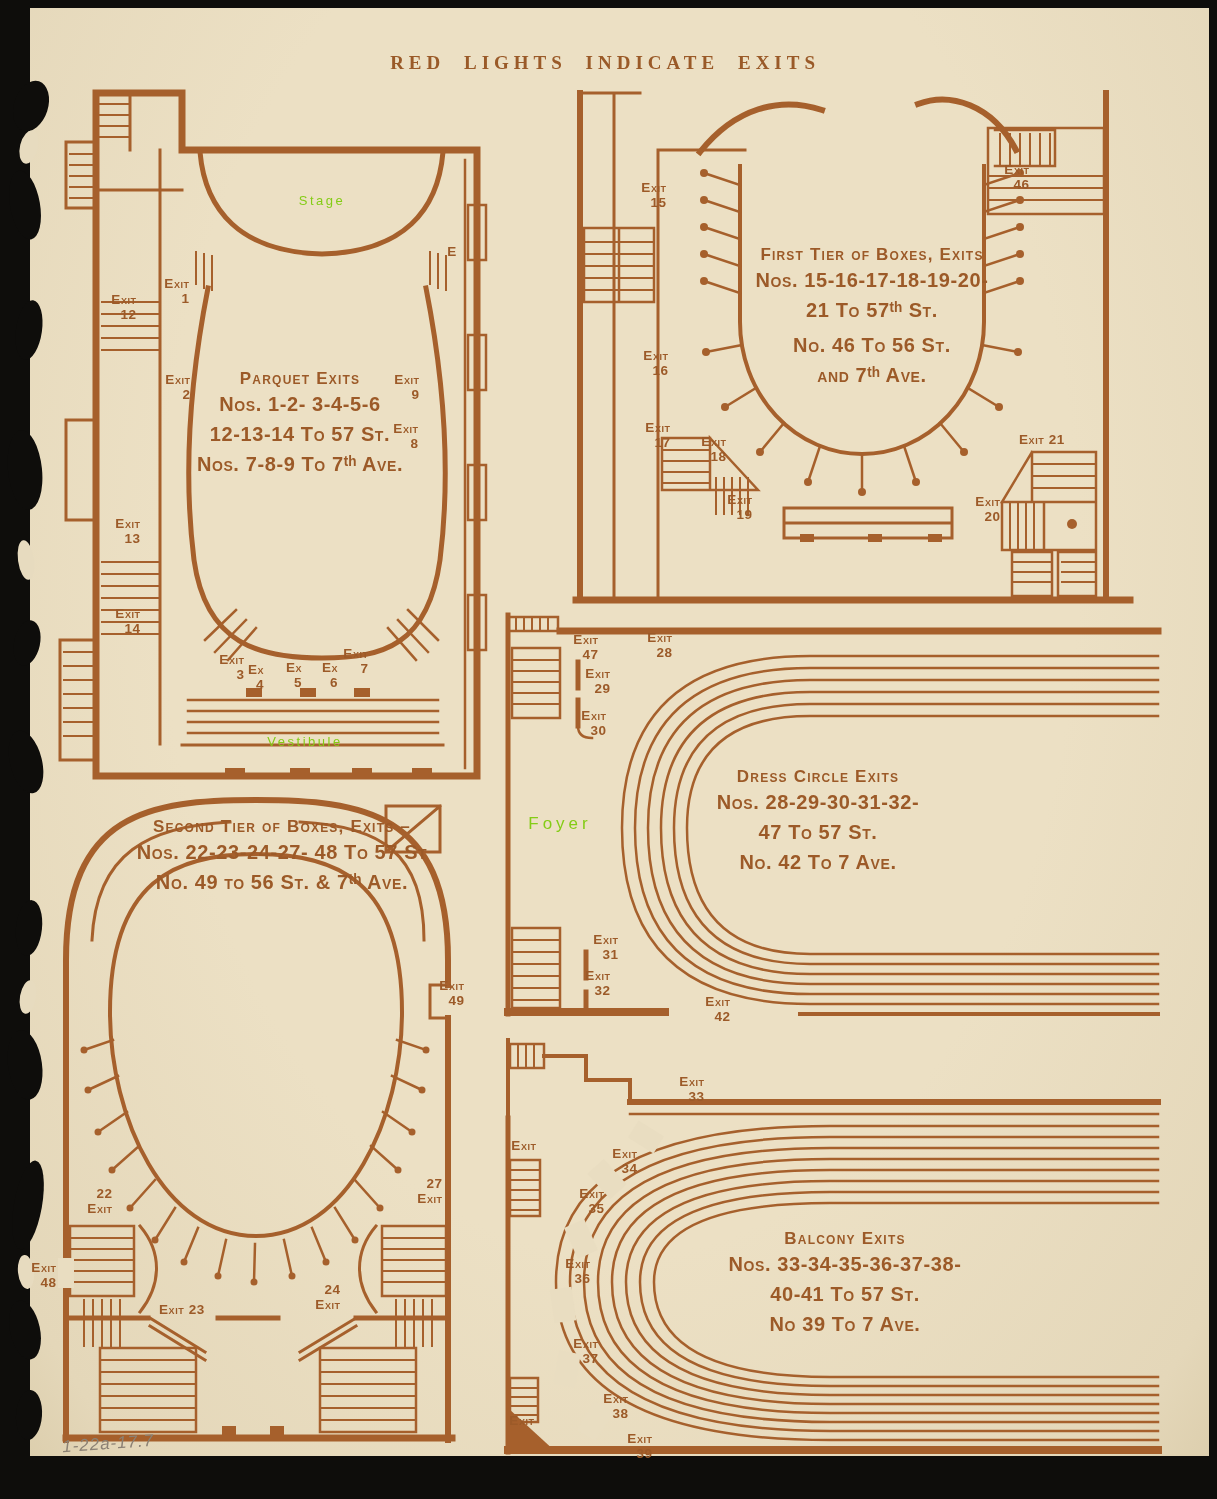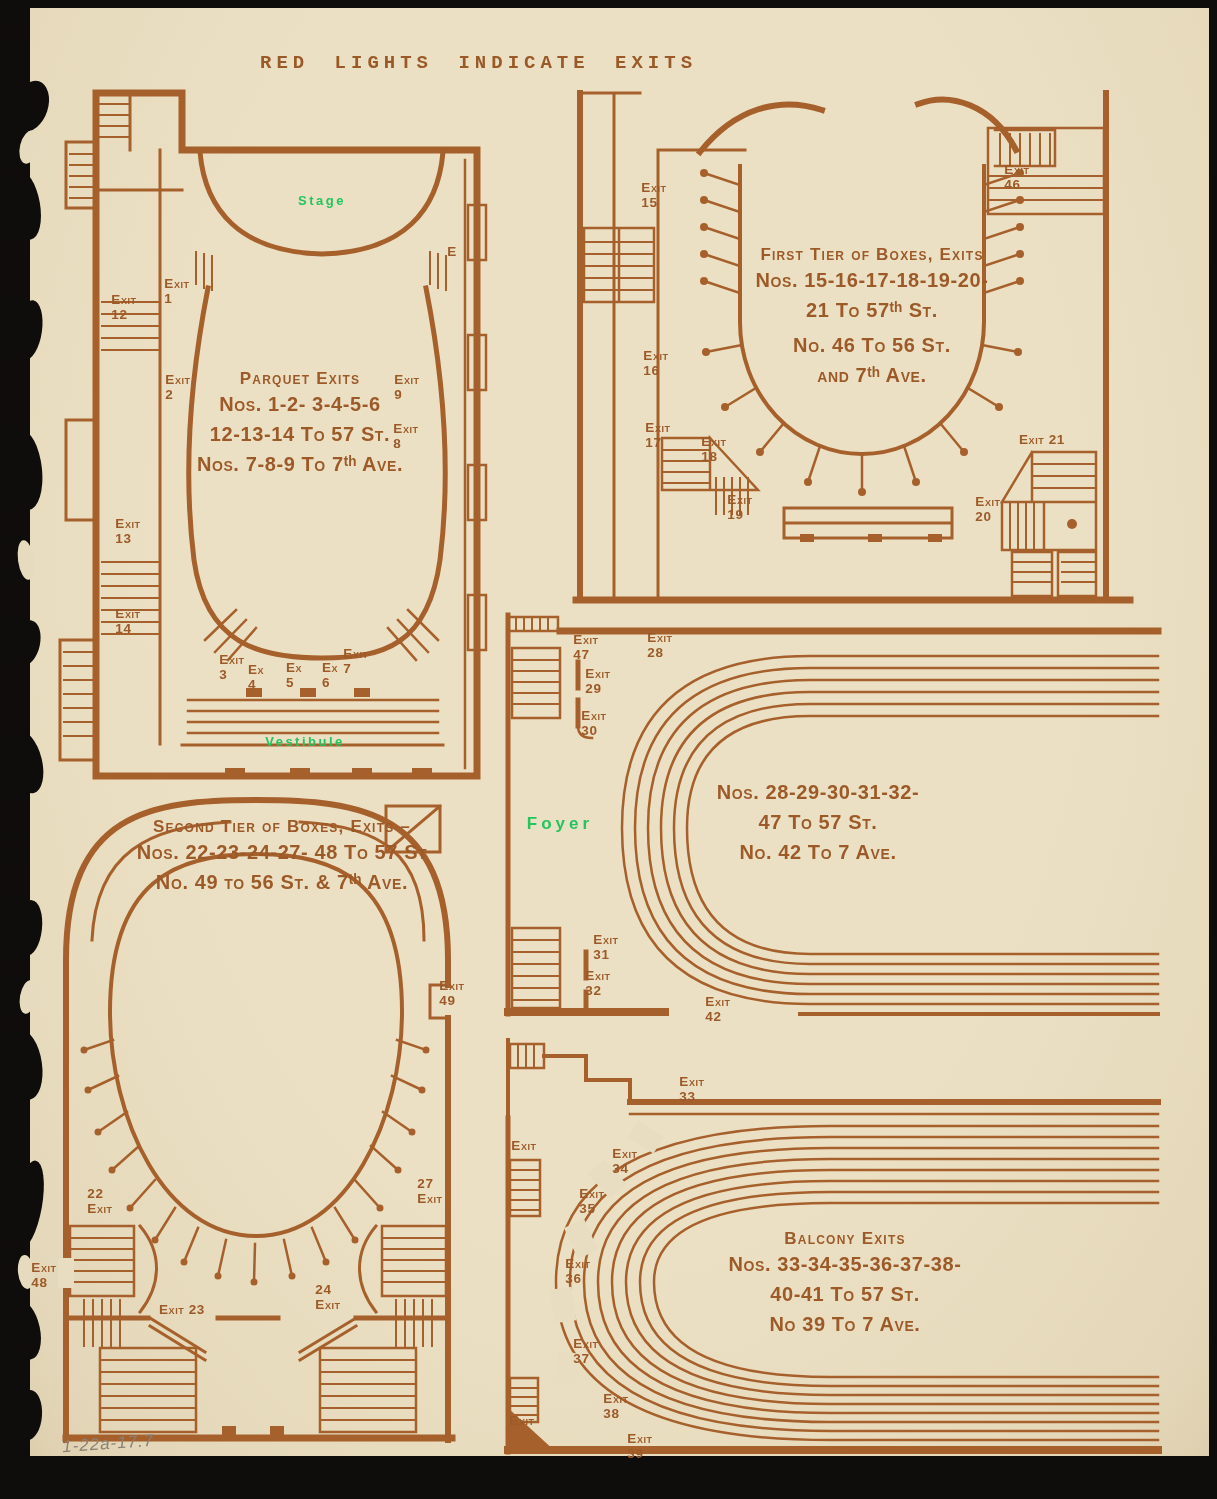--- a/index.html
+++ b/index.html
@@ -5,31 +5,31 @@
   html,body{margin:0;padding:0}
   body{width:1217px;height:1499px;position:relative;background:#0e0d0b;overflow:hidden;
        font-family:"Liberation Sans","DejaVu Sans",sans-serif;}
   .paper{position:absolute;left:30px;top:8px;width:1179px;height:1448px;
          background:radial-gradient(ellipse at 50% 38%, #ece0c4 55%, #e4d7b9 92%, #ddcfae 100%);}
   svg.plan{position:absolute;left:0;top:0;width:1217px;height:1499px;}
   .ink{stroke:#a6602c;fill:none;stroke-linecap:square}
   .ink-f{fill:#a6602c;stroke:none}
   .paper-f{fill:#e9ddc1;stroke:none}
   .xl{position:absolute;transform:translate(-50%,-50%);color:#9c5a28;font-weight:bold;
-      font-size:13.5px;line-height:1.1;text-align:left;white-space:pre-line;
+      font-size:13.5px;line-height:1.1;text-align:right;white-space:pre-line;
       font-variant:small-caps;letter-spacing:.6px;z-index:5}
-  .area-label{position:absolute;transform:translate(-50%,-50%);color:#22c55e;font-weight:bold;
+  .area-label{position:absolute;transform:translate(-50%,-50%);color:#84cc16;font-weight:normal;
       font-size:13px;letter-spacing:2.5px;z-index:5;white-space:nowrap}
   .foyer{font-size:17px;letter-spacing:4px}
   .tb{position:absolute;transform:translate(-50%,-50%);text-align:center;color:#9c5a28;z-index:5;width:360px}
   .t1{font-variant:small-caps;font-weight:bold;font-size:17px;letter-spacing:1.2px;line-height:1.2}
   .t2{font-variant:small-caps;font-weight:bold;font-size:20px;letter-spacing:.6px;line-height:1.5;white-space:pre-line}
   .t2b{margin-top:5px}
-  .page-title{position:absolute;left:260px;top:52px;width:560px;text-align:left;z-index:5;
-      color:#9a5a28;font-family:Liberation Mono, monospace;font-weight:bold;
+  .page-title{position:absolute;left:260px;top:52px;width:560px;text-align:right;z-index:5;
+      color:#9a5a28;font-family:Liberation Serif, serif;font-weight:bold;
       font-size:19px;letter-spacing:5px;word-spacing:9px}
   .note{position:absolute;left:62px;top:1434px;color:#8b8174;font-style:italic;
       font-size:17px;letter-spacing:1px;transform:rotate(-4deg);z-index:6}
   .tear{position:absolute;background:#0e0d0b;border-radius:50%;z-index:4}
   .chip{position:absolute;background:#e7dbbf;border-radius:50%;z-index:3}
   .edge{position:absolute;background:#0e0d0b;z-index:2}
 </style>
 </head>
 <body>
 
@@ -252,20 +252,21 @@
 18</div>
 <div class="xl" style="left:740px;top:508px">Exit
 19</div>
 <div class="xl" style="left:1017px;top:178px">Exit
 46</div>
 <div class="xl" style="left:1042px;top:440px">Exit 21</div>
 <div class="xl" style="left:988px;top:510px">Exit
 20</div>
 
 <div class="tb" style="left:818px;top:822px">
+  <div class="t1">Dress Circle Exits</div>
   <div class="t2">Nos. 28-29-30-31-32-
 47 To 57 St.
 No. 42 To 7 Ave.</div>
 </div>
 <div class="area-label foyer" style="left:560px;top:824px">Foyer</div>
 <div class="xl" style="left:586px;top:648px">Exit
 47</div>
 <div class="xl" style="left:660px;top:646px">Exit
 28</div>
 <div class="xl" style="left:598px;top:682px">Exit

